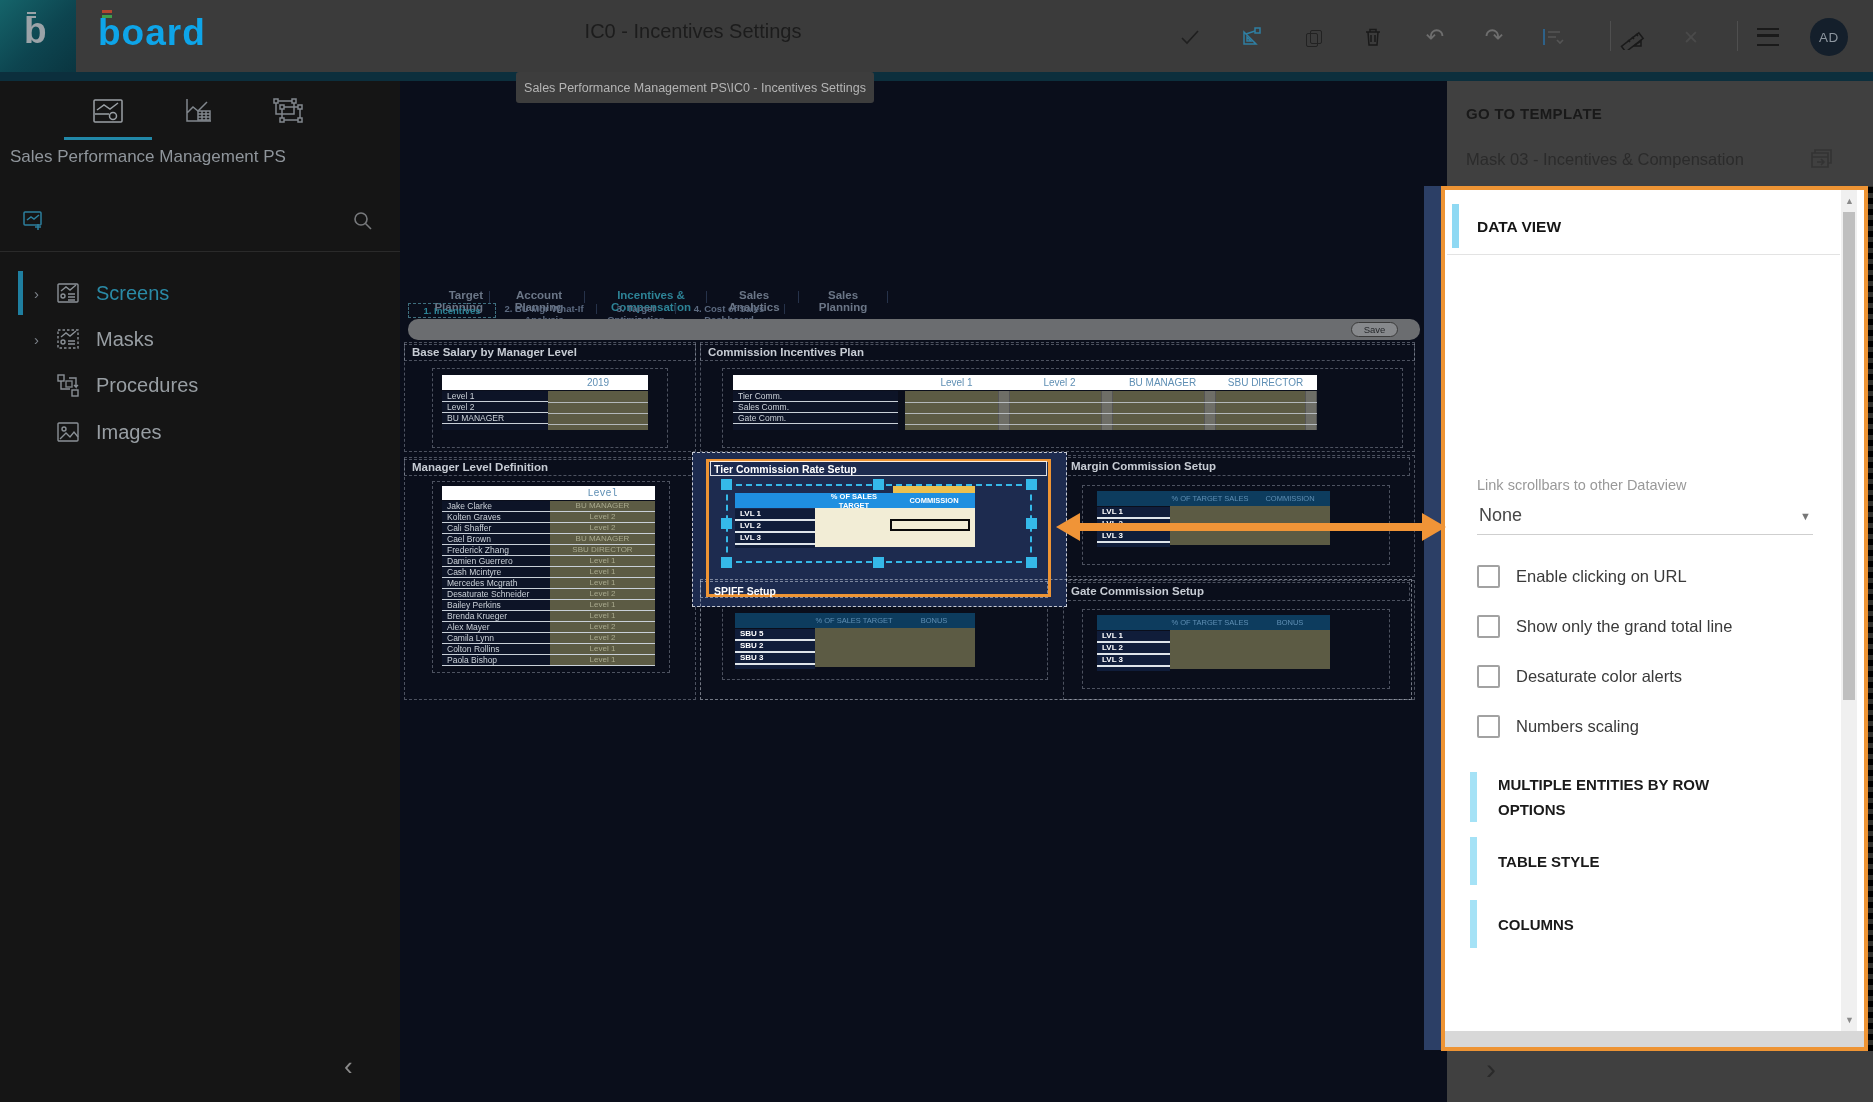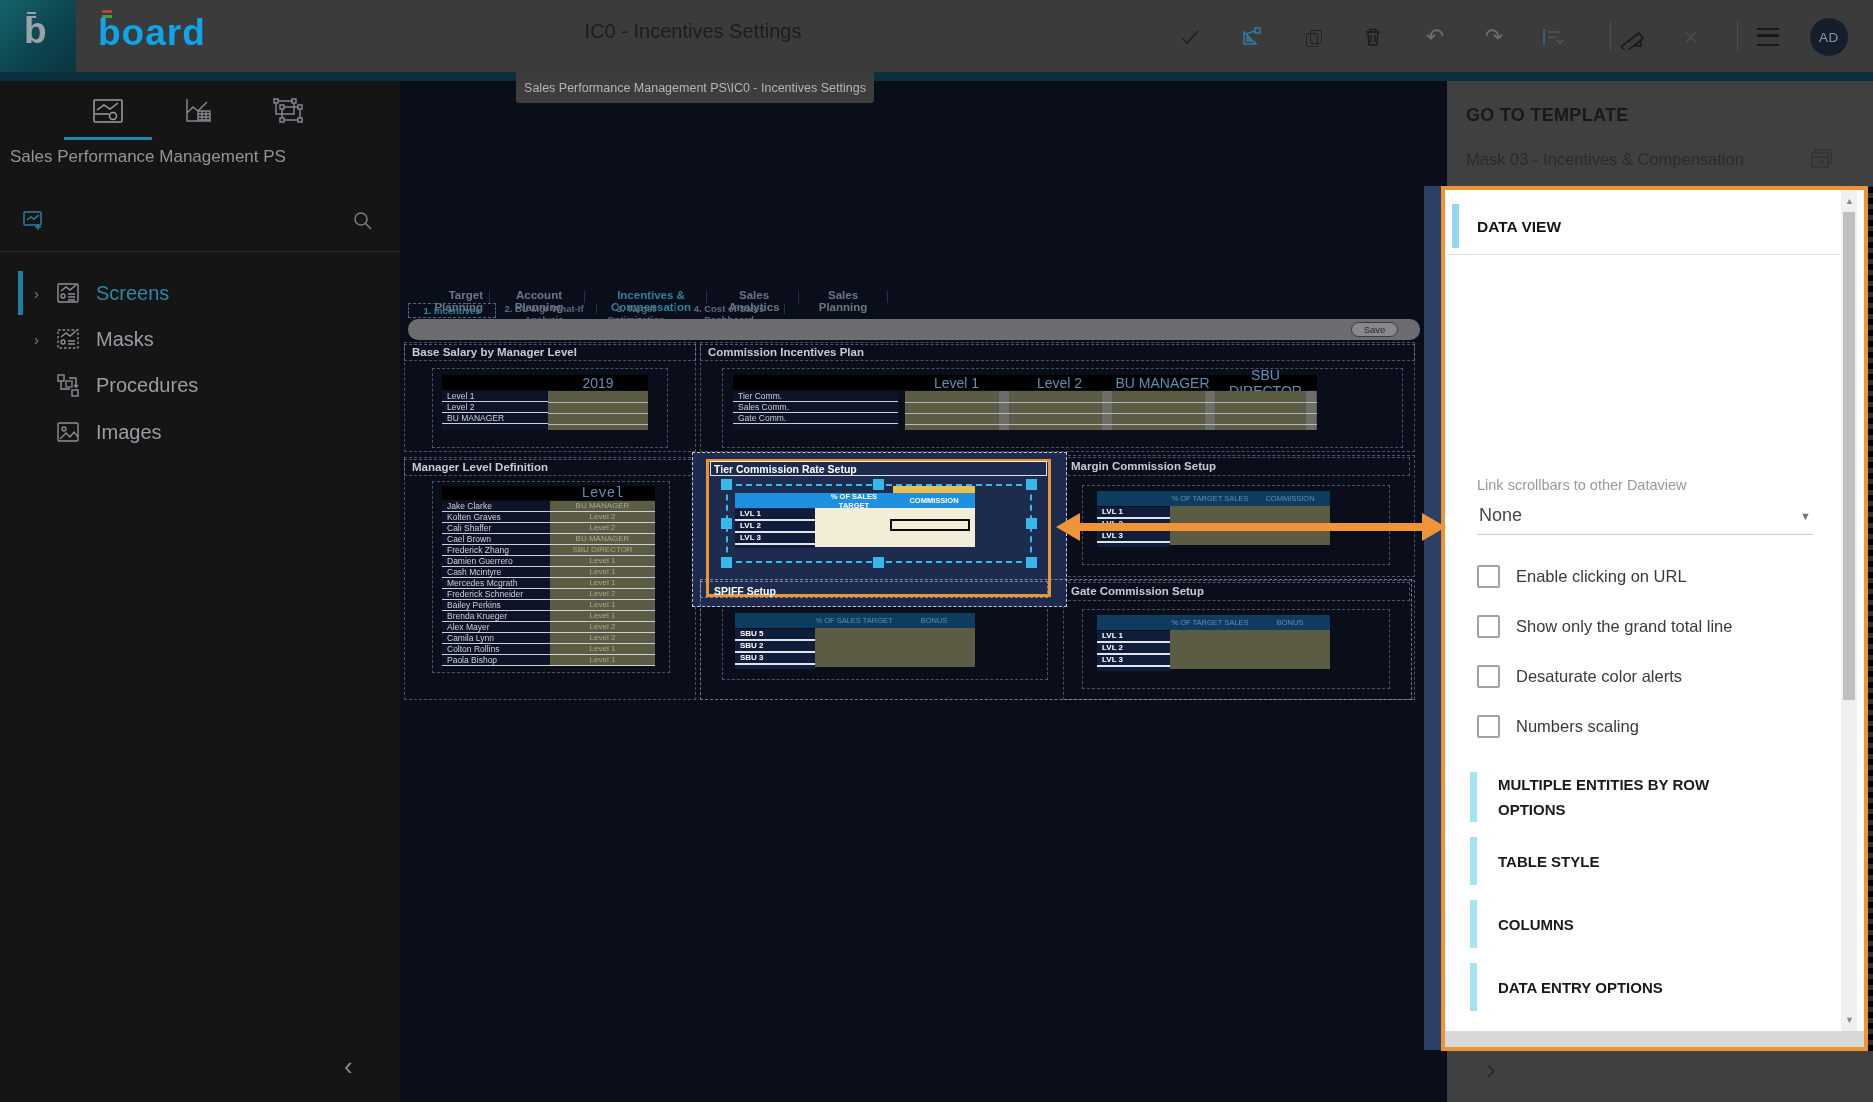--- a/index.html
+++ b/index.html
@@ -47,40 +47,40 @@
   .tab.active{color:#2d8396;}
   .tab-sep{position:absolute;top:291px;width:1px;height:12px;background:#26324a;}
   .subtab{position:absolute;top:303px;height:13px;text-align:center;font-size:9.5px;font-weight:bold;color:#5c6a80;}
   .subtab.active{color:#2d8396;border:1px dashed #3e6e7e;line-height:13px;}
   .subtab-sep{position:absolute;top:304px;width:1px;height:10px;background:#26324a;}
   .screen-toolbar{left:408px;top:319px;width:1012px;height:21px;border-radius:10px;background:#6b6d70;}
   .save-btn{left:1351px;top:322px;width:47px;height:15px;border-radius:8px;background:#87898c;border:1px solid #3a3a3a;
     font-size:9.5px;color:#26282b;display:flex;align-items:center;justify-content:center;}
   .dash{border:1px dashed rgba(186,194,208,.38);}
   .gtitle{font-size:11.5px;font-weight:bold;color:#c7ccd4;}
-  .thead{background:#000000;color:#5f8fb4;font-size:14px;display:flex;align-items:center;}
+  .thead{background:#ffffff;color:#5f8fb4;font-size:10px;display:flex;align-items:center;}
   .thead span{text-align:center;}
   .ncell{background:#0d1427;color:#ccd2d9;font-size:8.5px;height:10px;line-height:10px;padding-left:5px;
     border-bottom:1px solid #c9d0d8;overflow:hidden;white-space:nowrap;}
   .olive{background:#5c5b44;}
   .wline{position:absolute;left:0;width:100%;height:1px;background:#c9d0d8;opacity:.8;}
   .gstrip{position:absolute;top:0;width:10px;height:100%;background:#6e6e67;border-left:1px solid #555;border-right:1px solid #555;}
   .mrow{display:flex;height:10px;border-bottom:1px solid #c9d0d8;}
   .mrow .n{width:108px;background:#0d1427;color:#ccd2d9;font-size:8.5px;line-height:10px;padding-left:5px;box-sizing:border-box;}
   .mrow .v{width:105px;background:#5c5b44;color:#a9aa8e;font-size:8px;line-height:10px;text-align:center;}
   .navcell{background:#101d3a;color:#fff;font-size:8px;font-weight:bold;height:10px;line-height:10px;padding-left:5px;
     border-bottom:2px solid #dfe5ea;overflow:hidden;white-space:nowrap;}
   .bluehead{background:#1f8fe0;color:#fff;font-size:7.5px;font-weight:bold;display:flex;align-items:center;}
   .bluehead span{text-align:center;}
   .dkhead{background:#0d3c5e;color:#5f8fb4;font-size:7.5px;display:flex;align-items:center;}
   .dkhead span{text-align:center;}
   .handle{position:absolute;width:11px;height:11px;background:#35b9e9;z-index:9;}
   
   .rpanel{left:1447px;top:81px;width:426px;height:1021px;background:#404040;}
-  .goto{left:1466px;top:105px;font-size:18px;font-weight:bold;color:#191919;letter-spacing:.3px;}
+  .goto{left:1466px;top:105px;font-size:15px;font-weight:bold;color:#191919;letter-spacing:.3px;}
   .tpl-name{left:1466px;top:150px;font-size:16.5px;color:#2b2b2b;}
   .navy-strip{left:1424px;top:186px;width:18px;height:864px;background:#2c3f66;z-index:3;}
   .opanel{left:1441px;top:186px;width:427px;height:865px;background:#fff;border:4px solid #ee9434;z-index:10;}
   .noise{left:1868px;top:186px;width:5px;height:865px;z-index:11;
     background:repeating-linear-gradient(0deg,#000 0 6px,#30302c 6px 11px);}
   .op-bottom{left:1445px;top:1031px;width:419px;height:16px;background:#d8d8d8;z-index:12;}
   .scroll-track{left:1841px;top:190px;width:16px;height:841px;background:#f0f0f0;z-index:12;}
   .scroll-thumb{left:1843px;top:212px;width:12px;height:488px;background:#bfbfbf;z-index:13;}
   .scroll-arrow{position:absolute;z-index:13;color:#8a8a8a;font-size:9px;left:1845px;}
   .dv-accent{left:1452px;top:204px;width:7px;height:44px;background:#8fd9f3;z-index:12;}
@@ -368,21 +368,21 @@
     </div>
       <div class="mrow">
       <span class="n">Cash Mcintyre</span>
       <span class="v">Level 1</span>
     </div>
       <div class="mrow">
       <span class="n">Mercedes Mcgrath</span>
       <span class="v">Level 1</span>
     </div>
       <div class="mrow">
-      <span class="n">Frederick Schneider</span>
+      <span class="n">Desaturate Schneider</span>
       <span class="v">Level 2</span>
     </div>
       <div class="mrow">
       <span class="n">Bailey Perkins</span>
       <span class="v">Level 1</span>
     </div>
       <div class="mrow">
       <span class="n">Brenda Krueger</span>
       <span class="v">Level 1</span>
     </div>
@@ -545,20 +545,16 @@
       <div class="t">MULTIPLE ENTITIES BY ROW OPTIONS</div>
     </div>
       <div class="sec">
       <div class="bar"></div>
       <div class="t">TABLE STYLE</div>
     </div>
       <div class="sec">
       <div class="bar"></div>
       <div class="t">COLUMNS</div>
     </div>
-      <div class="sec">
-      <div class="bar"></div>
-      <div class="t">DATA ENTRY OPTIONS</div>
-    </div>
     </div>
 
   <div class="abs rp-chev">›</div>
 </div>
 
 </body></html>

